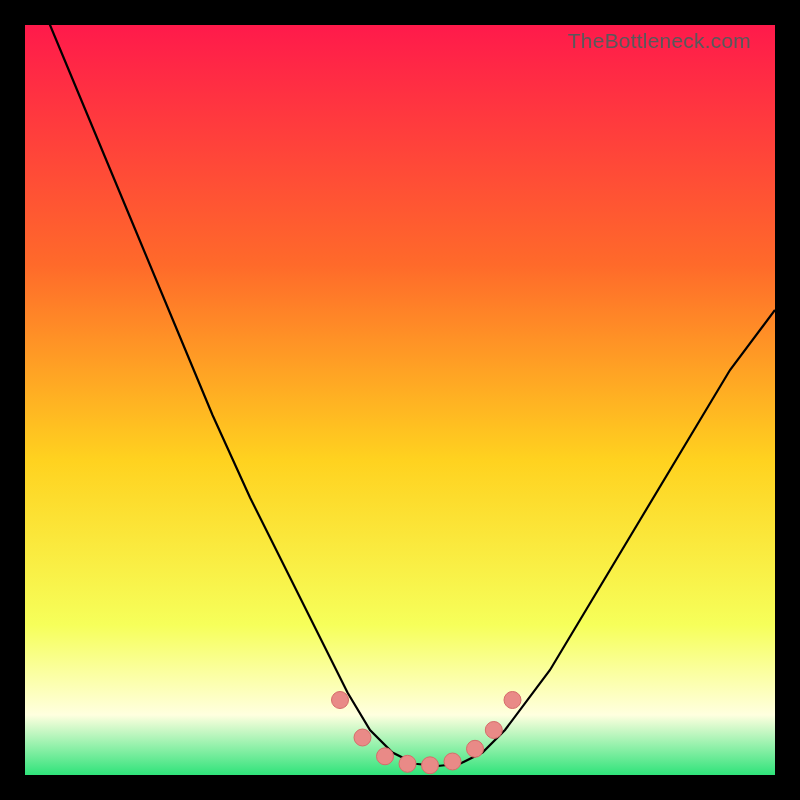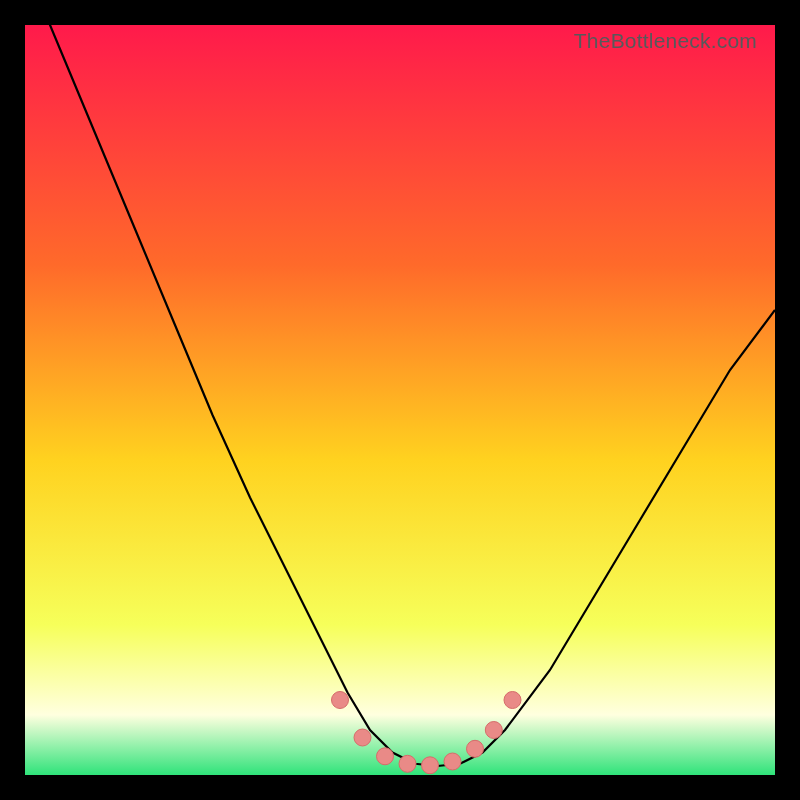--- a/index.html
+++ b/index.html
@@ -20,21 +20,21 @@
     position: absolute;
     left: 25px;
     top: 25px;
     width: 750px;
     height: 750px;
     overflow: hidden;
   }
   .attribution {
     position: absolute;
     top: 4px;
-    right: 18px;
+    right: 24px;
     color: #57595b;
     font-size: 21px;
     font-weight: 500;
     letter-spacing: 0.2px;
     z-index: 10;
   }
   svg { display: block; }
 </style>
 </head>
 <body>

